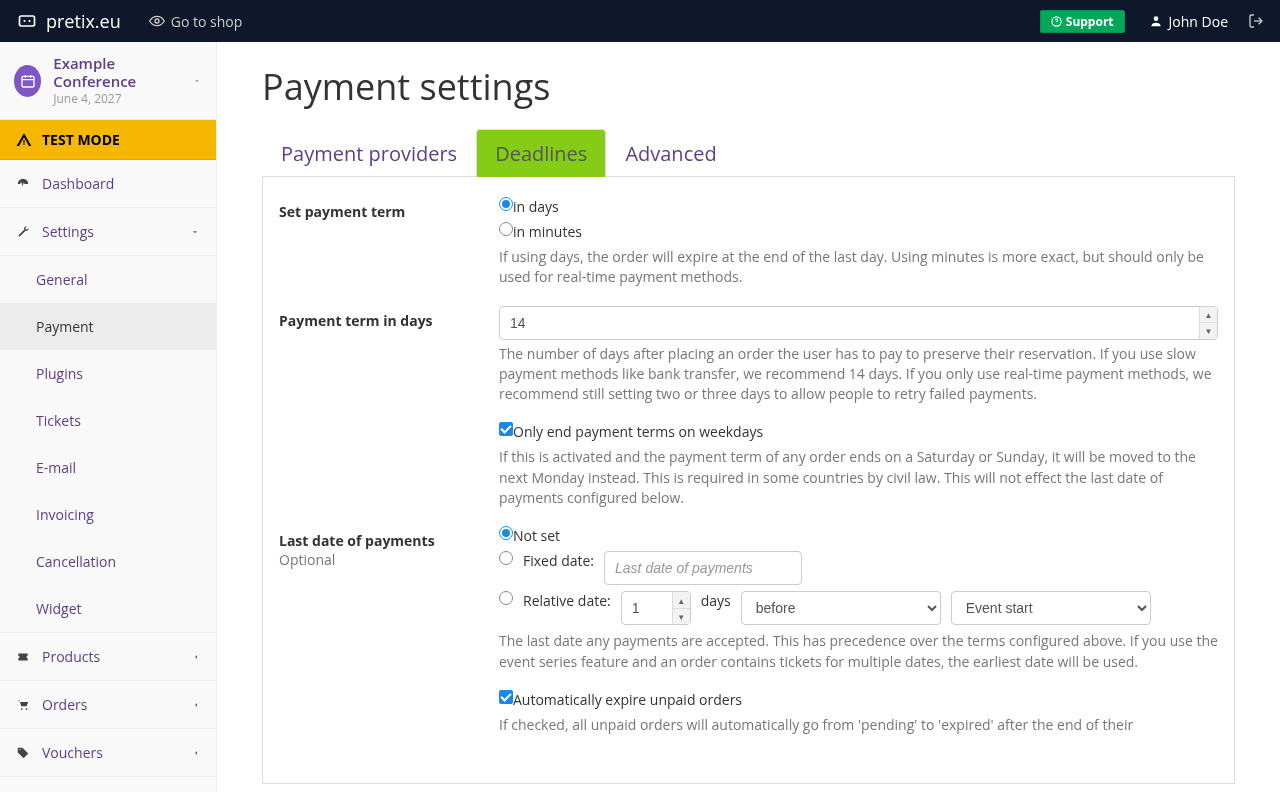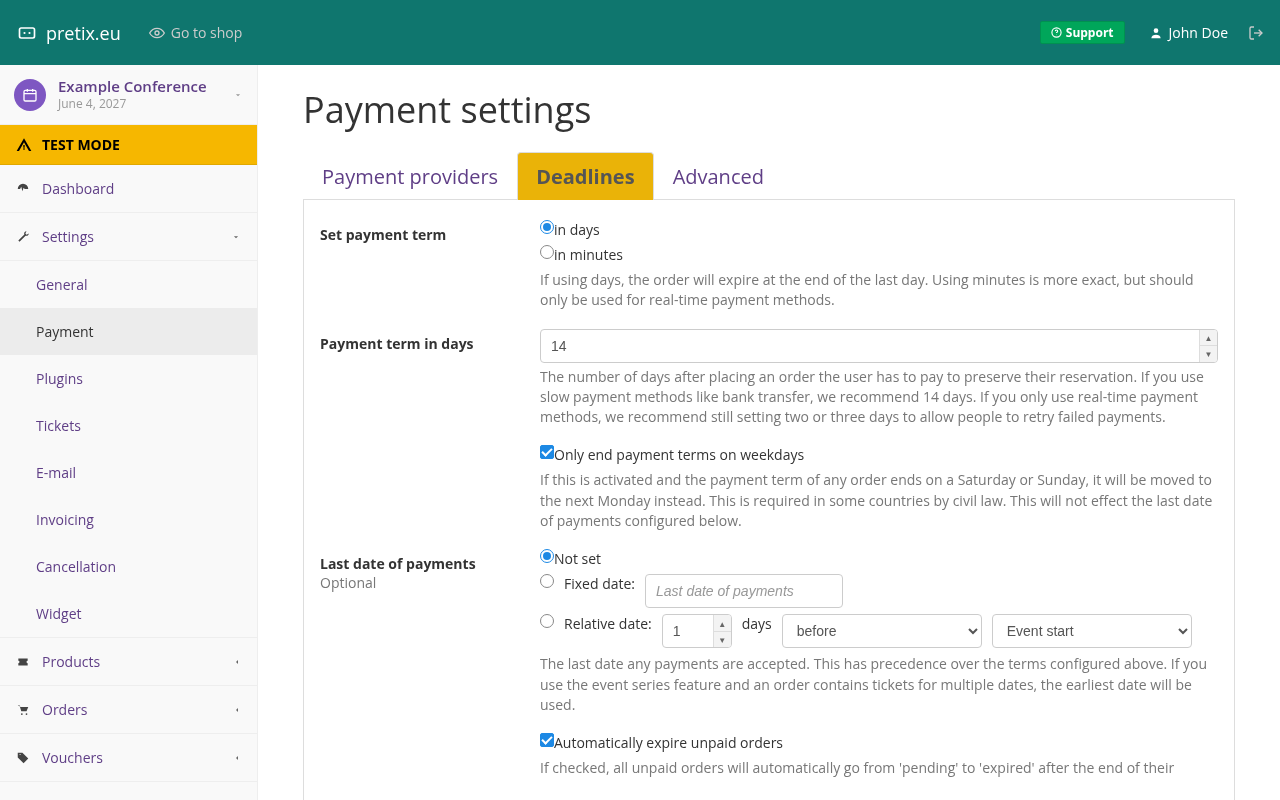--- a/index.html
+++ b/index.html
@@ -8,22 +8,22 @@
     font-family: "Open Sans", "Segoe UI", Tahoma, sans-serif;
     font-size: 14px;
     color: #333;
     background: #fff;
     overflow: hidden;
   }
   a { text-decoration: none; }
 
   
   .navbar {
-    height: 65px;
-    background: #0f766e;
+    height: 42px;
+    background: #0f172a;
     color: #fff;
     display: flex;
     align-items: center;
     padding: 0 16px;
   }
   .navbar .brand {
     display: flex; align-items: center; gap: 8px;
     font-size: 18px; font-weight: 400; color: #fff;
   }
   .navbar .brand .logo {
@@ -42,21 +42,21 @@
     padding: 2px 10px;
     border-radius: 2px;
     display: inline-flex; align-items: center; gap: 4px;
   }
   .navbar .user { margin-left: 24px; color: #fff; display: flex; align-items: center; gap: 6px; }
   .navbar .logout { margin-left: 20px; color: #ccc; }
 
   
   .wrap { display: flex; height: calc(100% - 50px); }
   .sidebar {
-    width: 258px;
+    width: 217px;
     background: #f9f9f9;
     border-right: 1px solid #eee;
     overflow-y: auto;
     flex-shrink: 0;
   }
   .main {
     flex: 1;
     overflow-y: auto;
     padding: 20px 45px 40px;
   }
@@ -119,23 +119,22 @@
     color: #5f3e86;
     border: 1px solid transparent;
     border-bottom: none;
     margin-bottom: -1px;
     cursor: pointer;
     border-radius: 4px 4px 0 0;
     font-size: 20px;
   }
   .tab.active {
     color: #555;
-    background: #eab308;
+    background: #84cc16;
     border-color: #ddd #ddd #fff;
-    font-weight: bold;
   }
 
   .panel {
     border: 1px solid #ddd;
     border-top: none;
     padding: 20px 16px 30px;
   }
 
   .form-row {
     display: flex;

